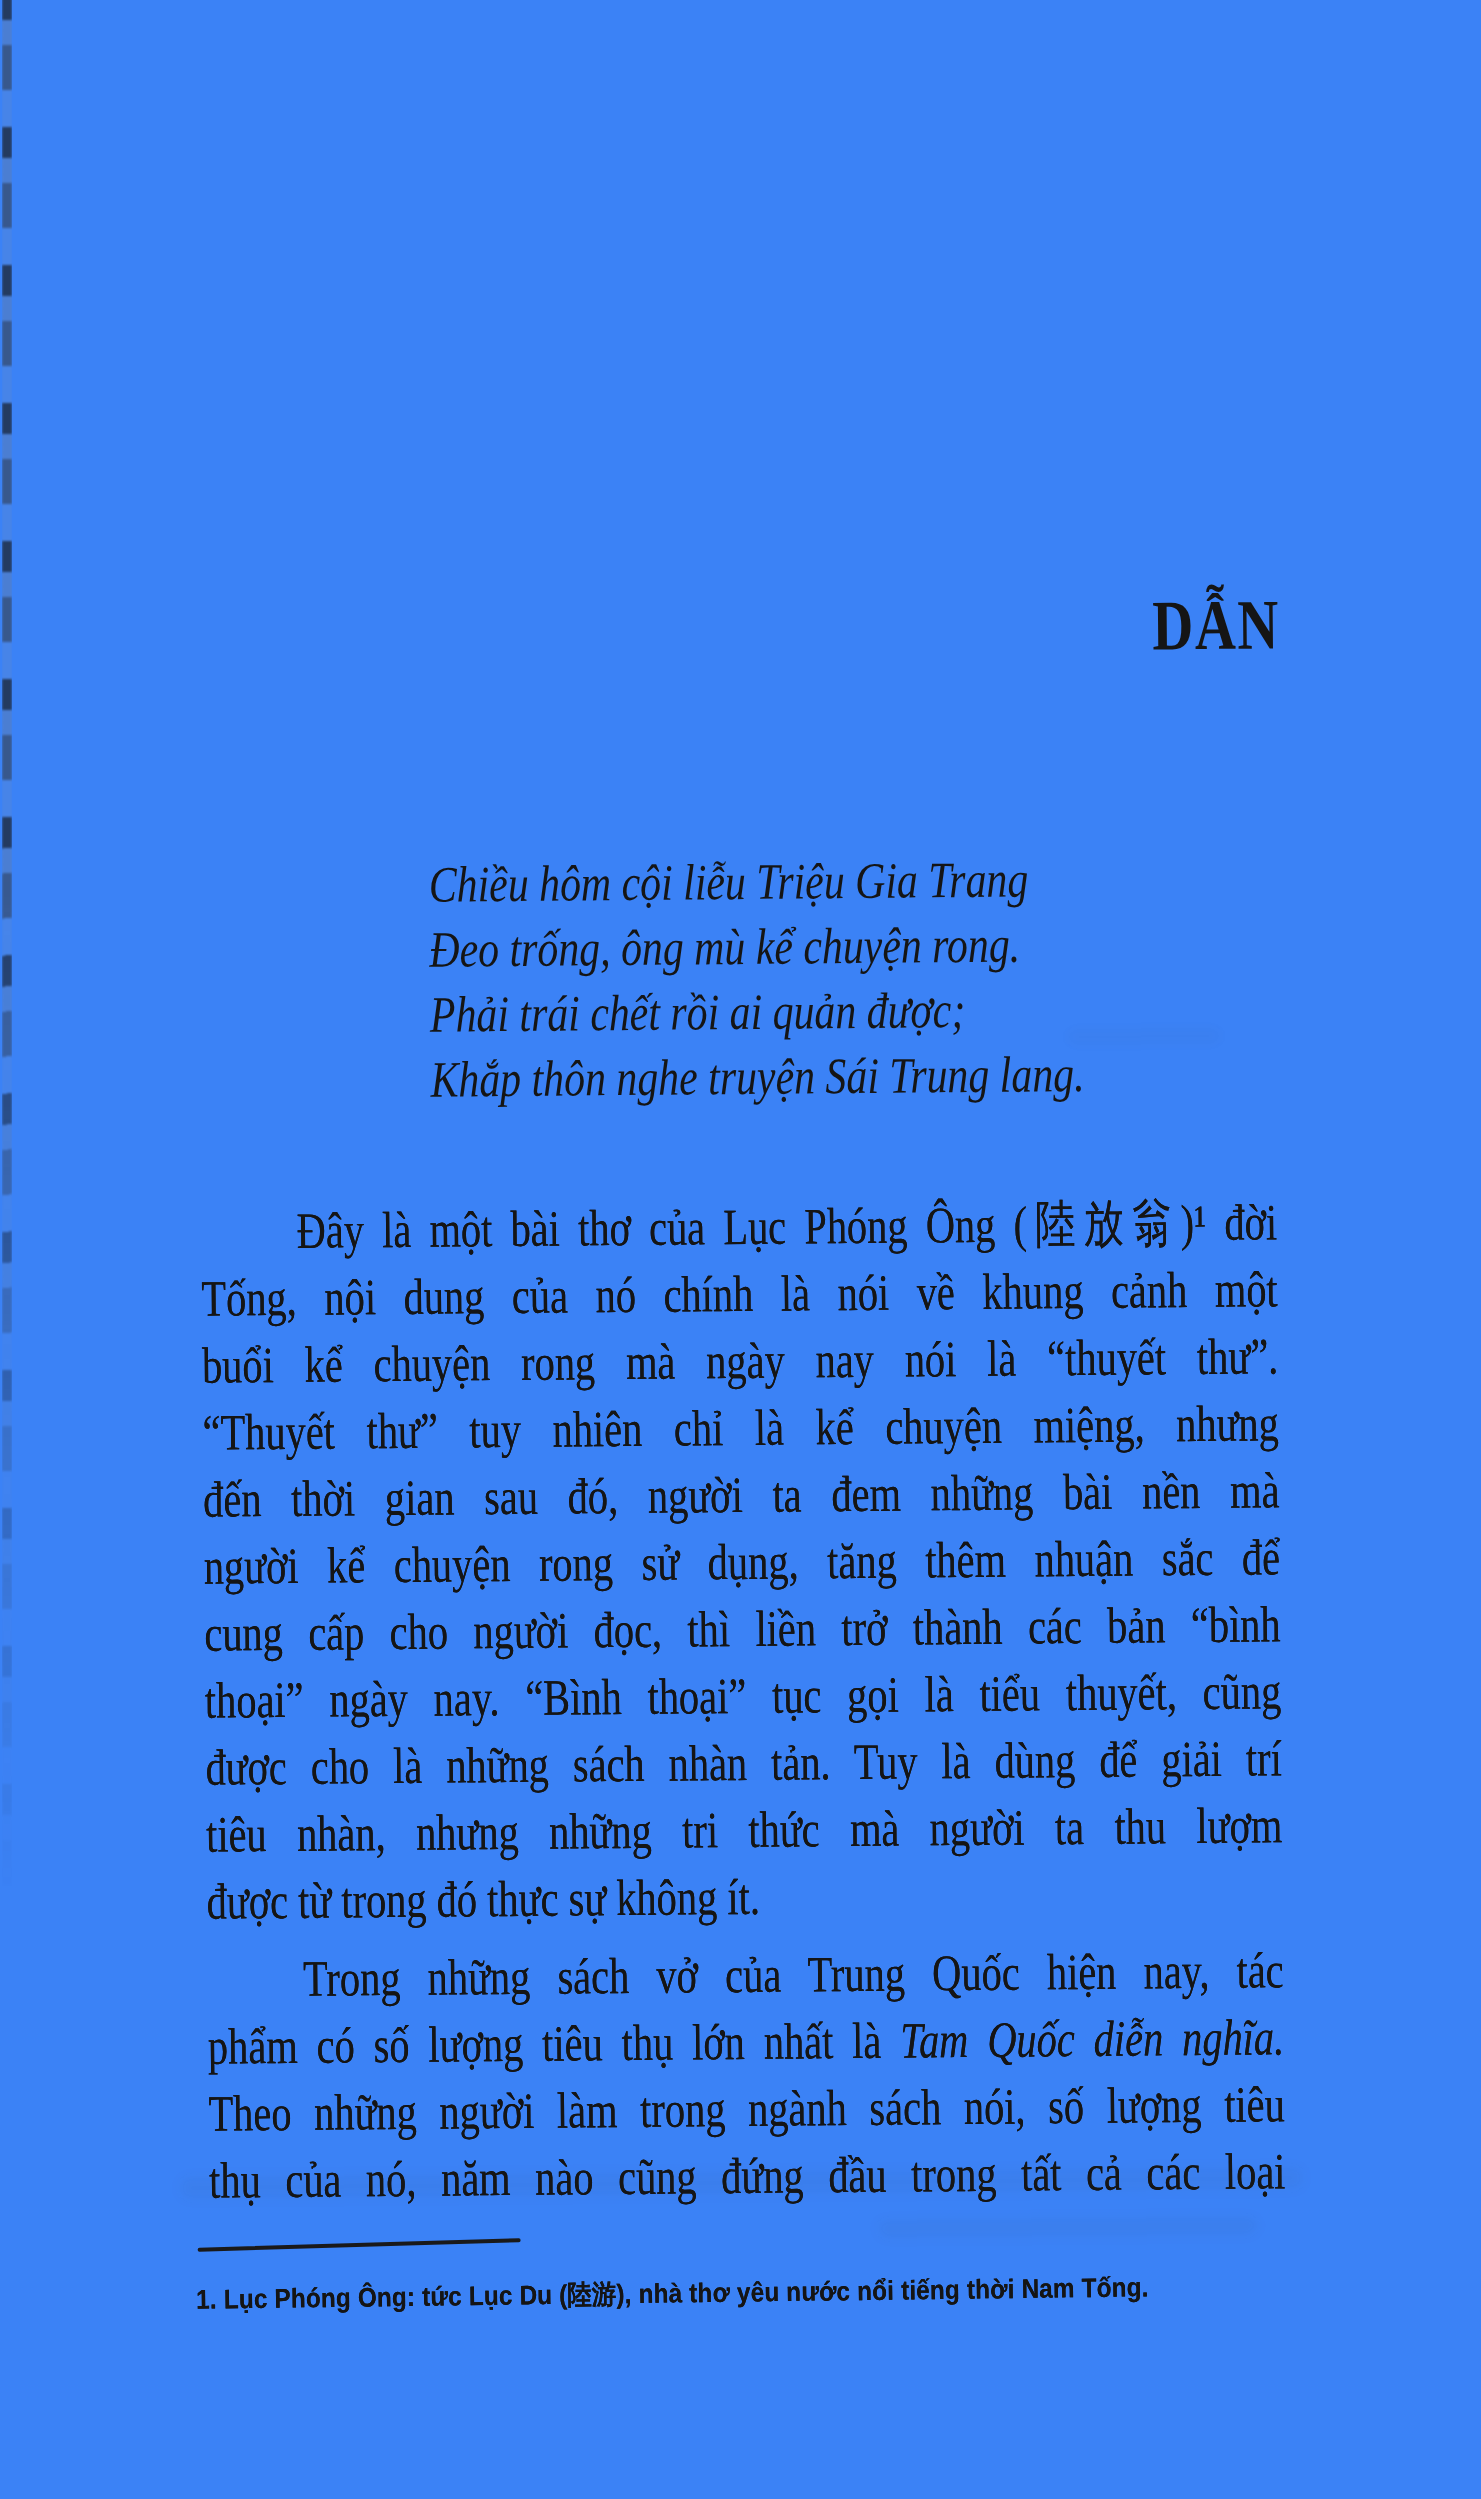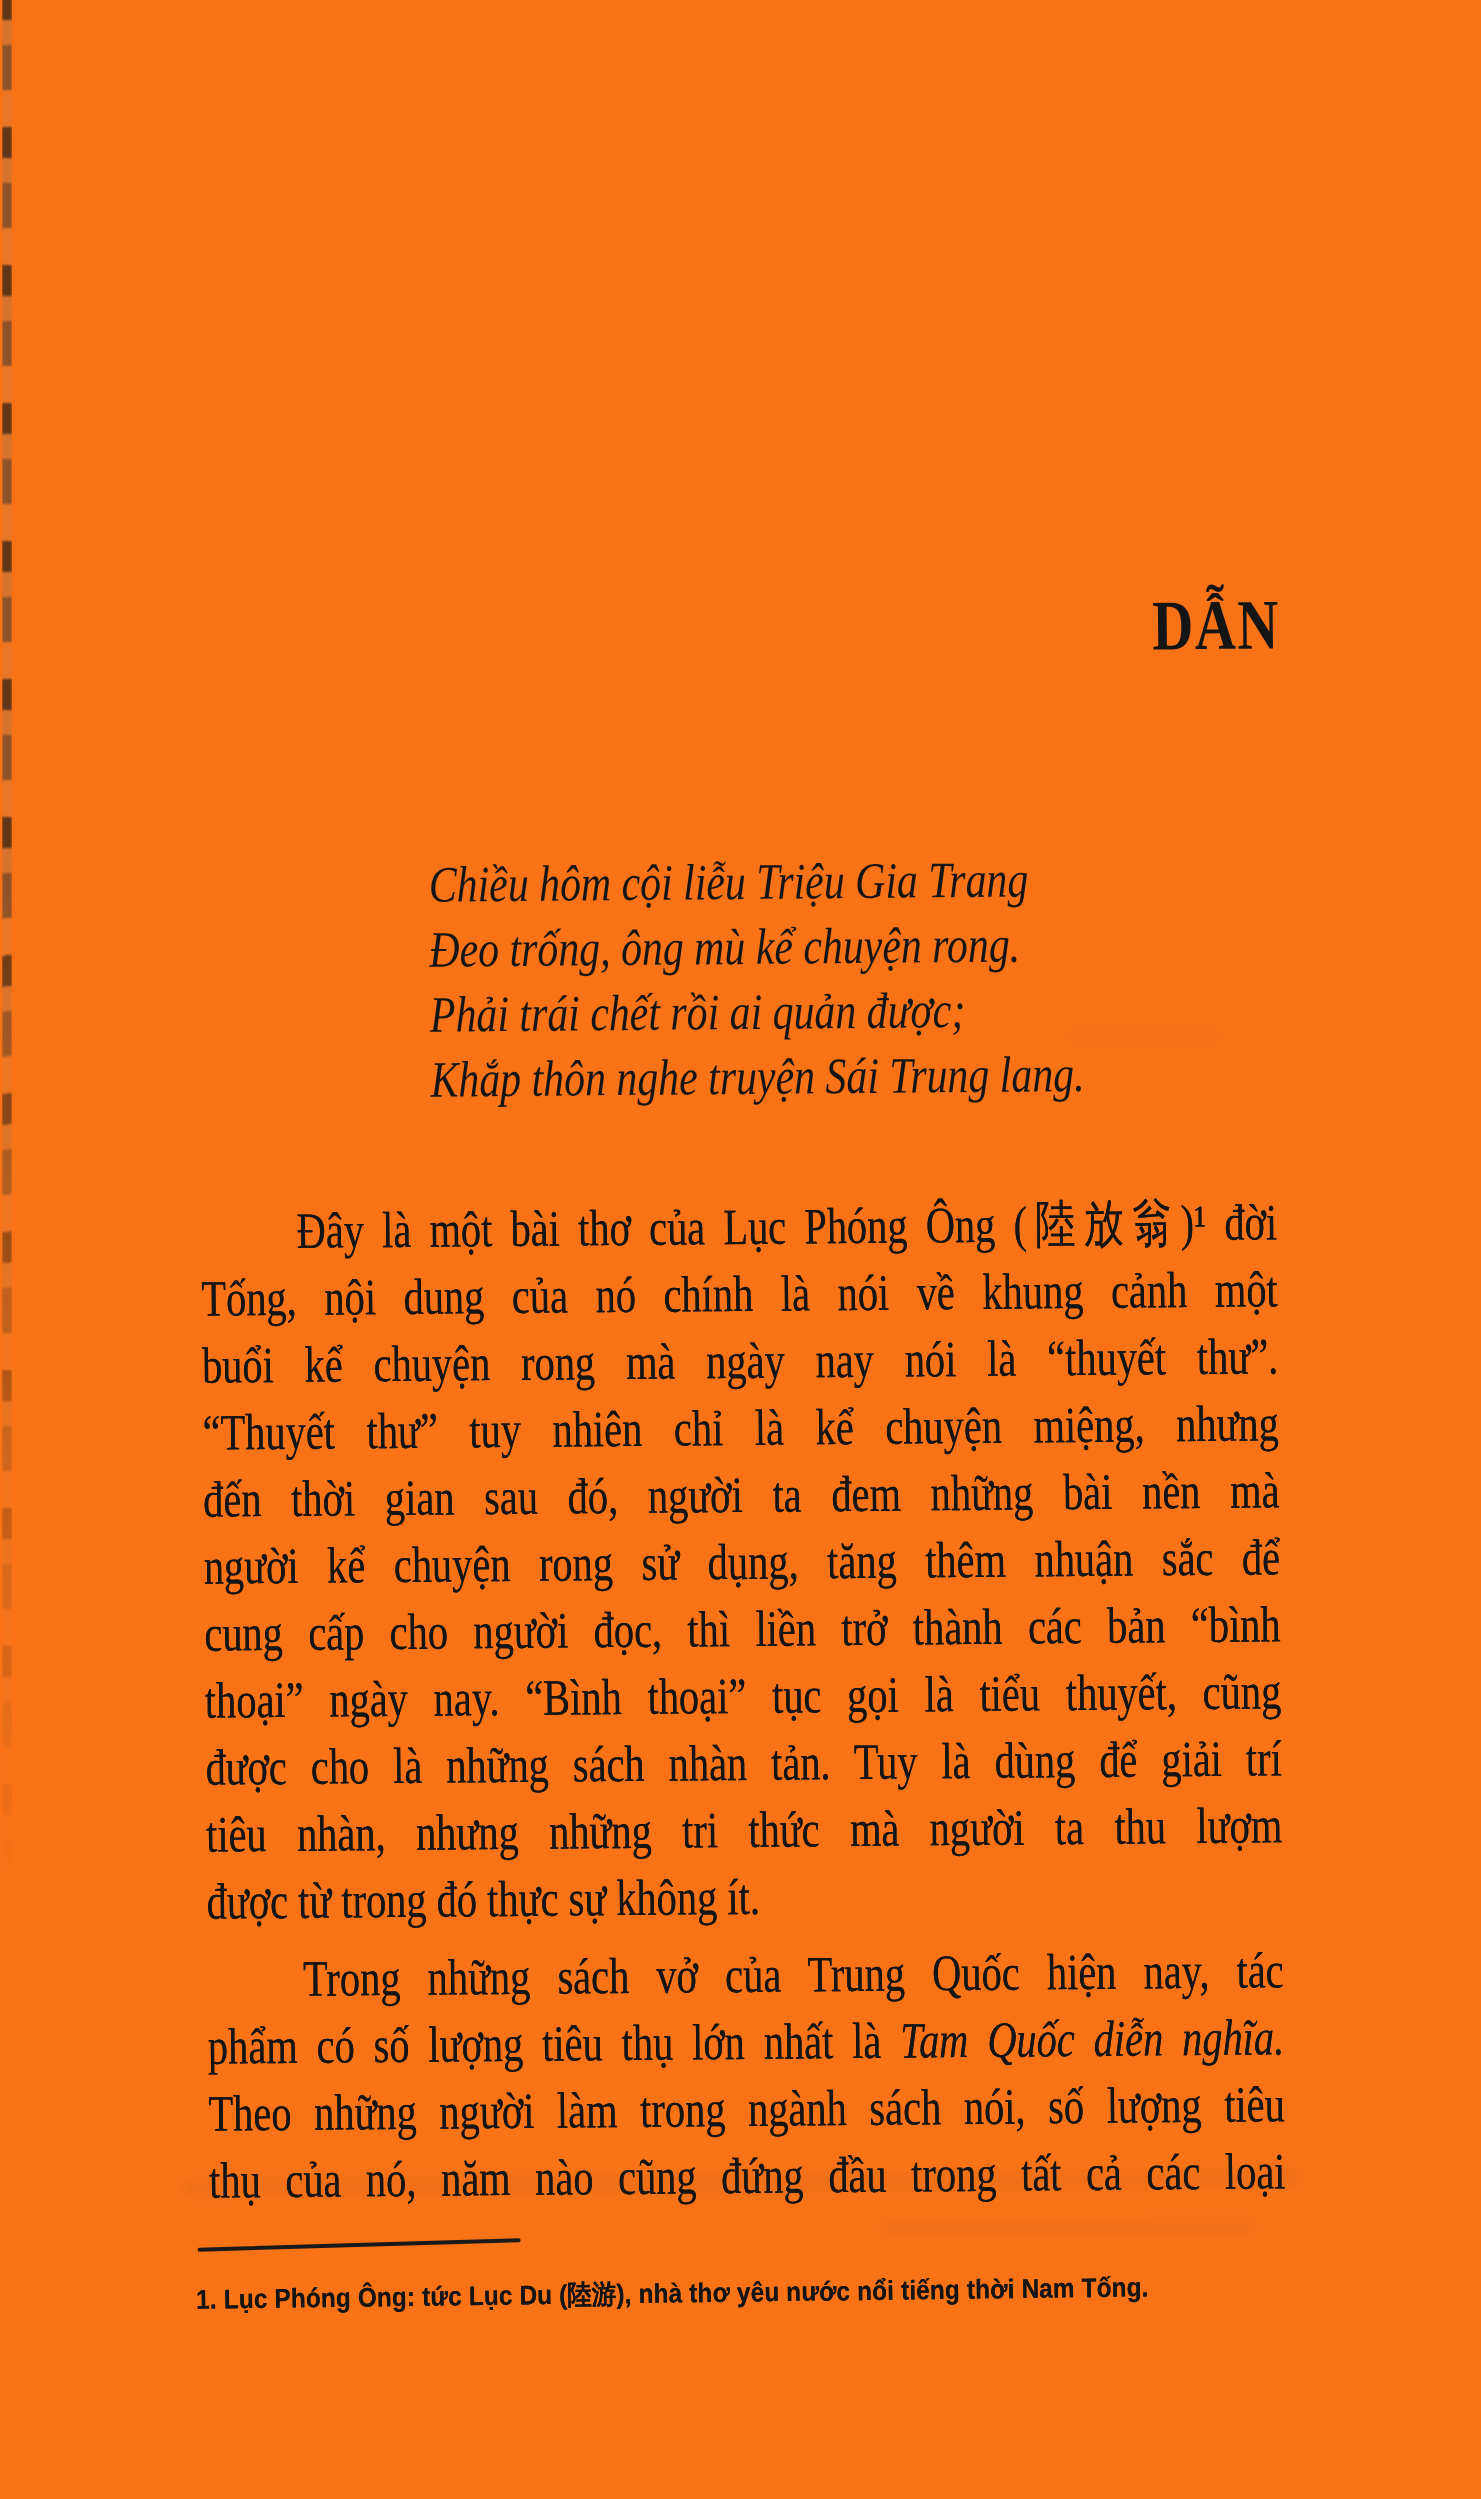--- a/index.html
+++ b/index.html
@@ -1,20 +1,20 @@
 <!DOCTYPE html>
 <html style="font-size:14.5px"><head>
 <meta charset="utf-8">
 <style>
   html,body { margin:0; padding:0; }
   body { background:#ffffff; font-family:"Liberation Serif","DejaVu Serif",serif; }
 
   .page {
     position:relative; width:1482px; height:2500px;
-    background:#f97316; overflow:hidden; color:#151515;
+    background:#3b82f6; overflow:hidden; color:#151515;
   }
 
   
   .edge {
     position:absolute; left:1.8px; top:-11px; width:10px; height:1947px;
     background:repeating-linear-gradient(178deg,
       rgba(25,25,25,.68) 0px, rgba(25,25,25,.68) 31px,
       rgba(120,120,120,.28) 31px, rgba(120,120,120,.28) 56px,
       rgba(55,55,55,.55) 56px, rgba(55,55,55,.55) 101px,
       rgba(150,150,150,.14) 101px, rgba(150,150,150,.14) 138px);

